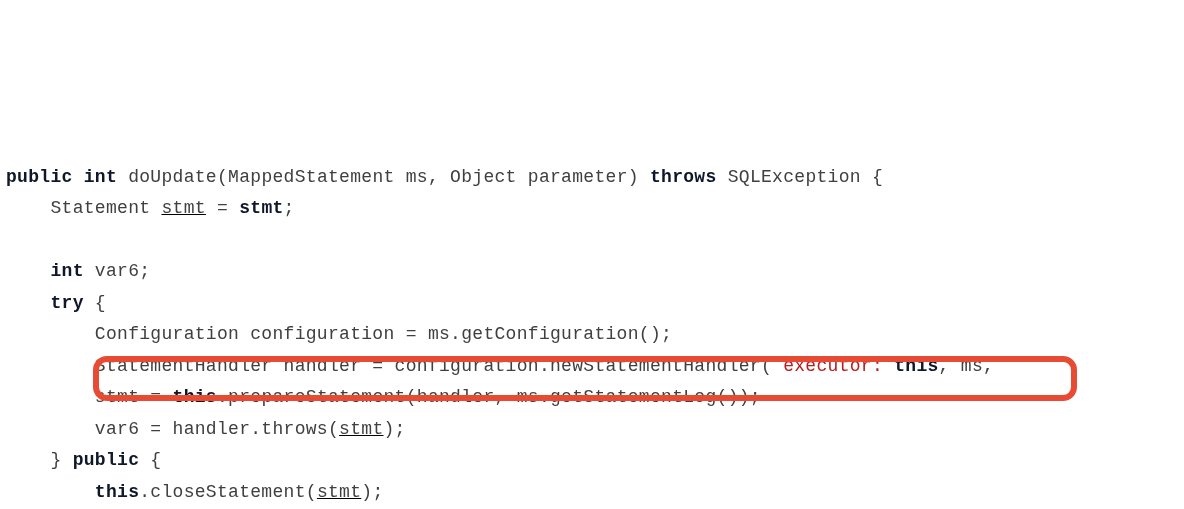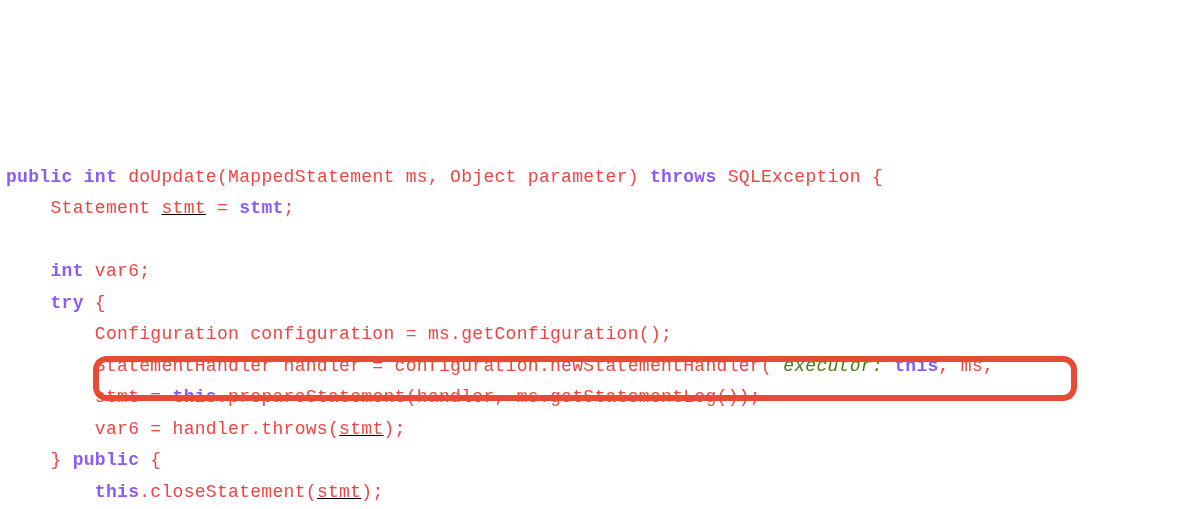--- a/index.html
+++ b/index.html
@@ -6,23 +6,23 @@
   body {
     background: #ffffff;
     font-family: "Menlo", "Consolas", "Courier New", monospace;
     font-size: 18px;
     line-height: 1.75;
     padding: 4px 6px;
     white-space: pre;
     letter-spacing: 0.3px;
   }
   .code { position: relative; }
-  .kw { color: #8b5cf6; font-weight: bold; }
-  .plain { color: #ef4444; }
-  .hint { color: #4d7c0f; font-style: italic; }
+  .kw { color: #0f172a; font-weight: bold; }
+  .plain { color: #404040; }
+  .hint { color: #b91c1c; }
   .highlight-box {
     position: absolute;
     border: 6px solid #e84b33;
     border-radius: 14px;
     z-index: 2;
     pointer-events: none;
   }
   .underline { text-decoration: underline; text-decoration-color: #000; }
 </style>
 </head>

